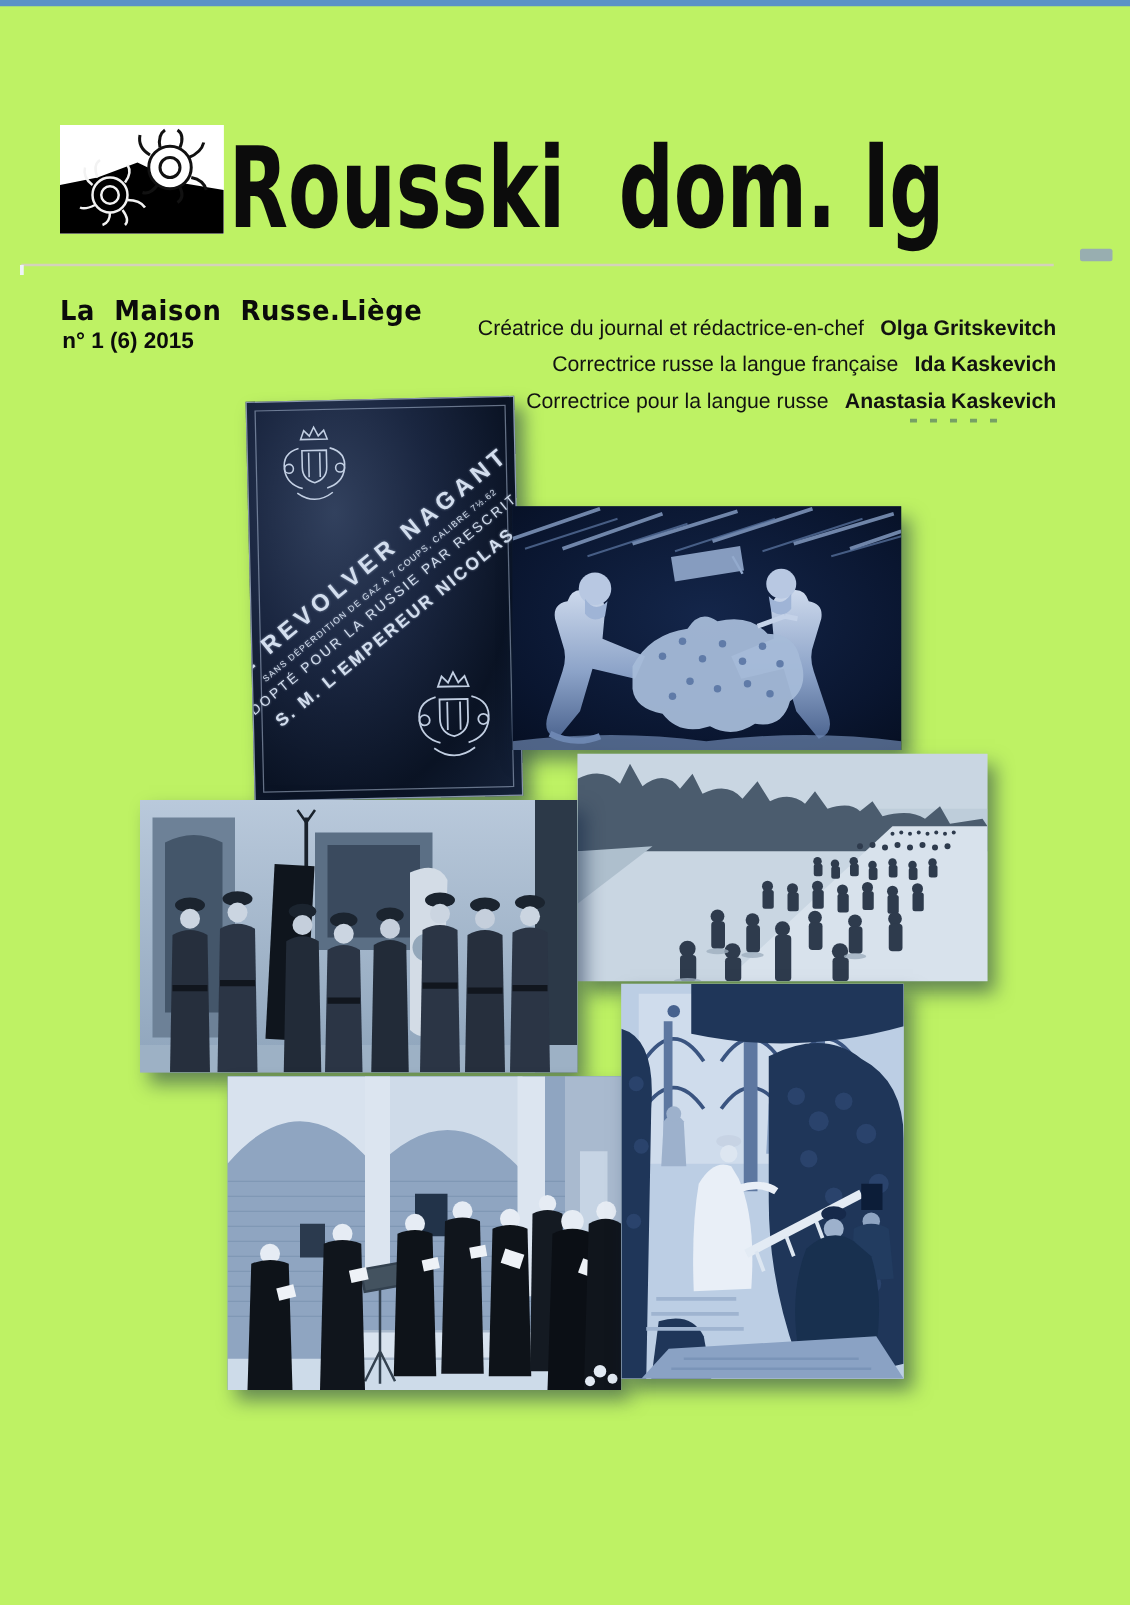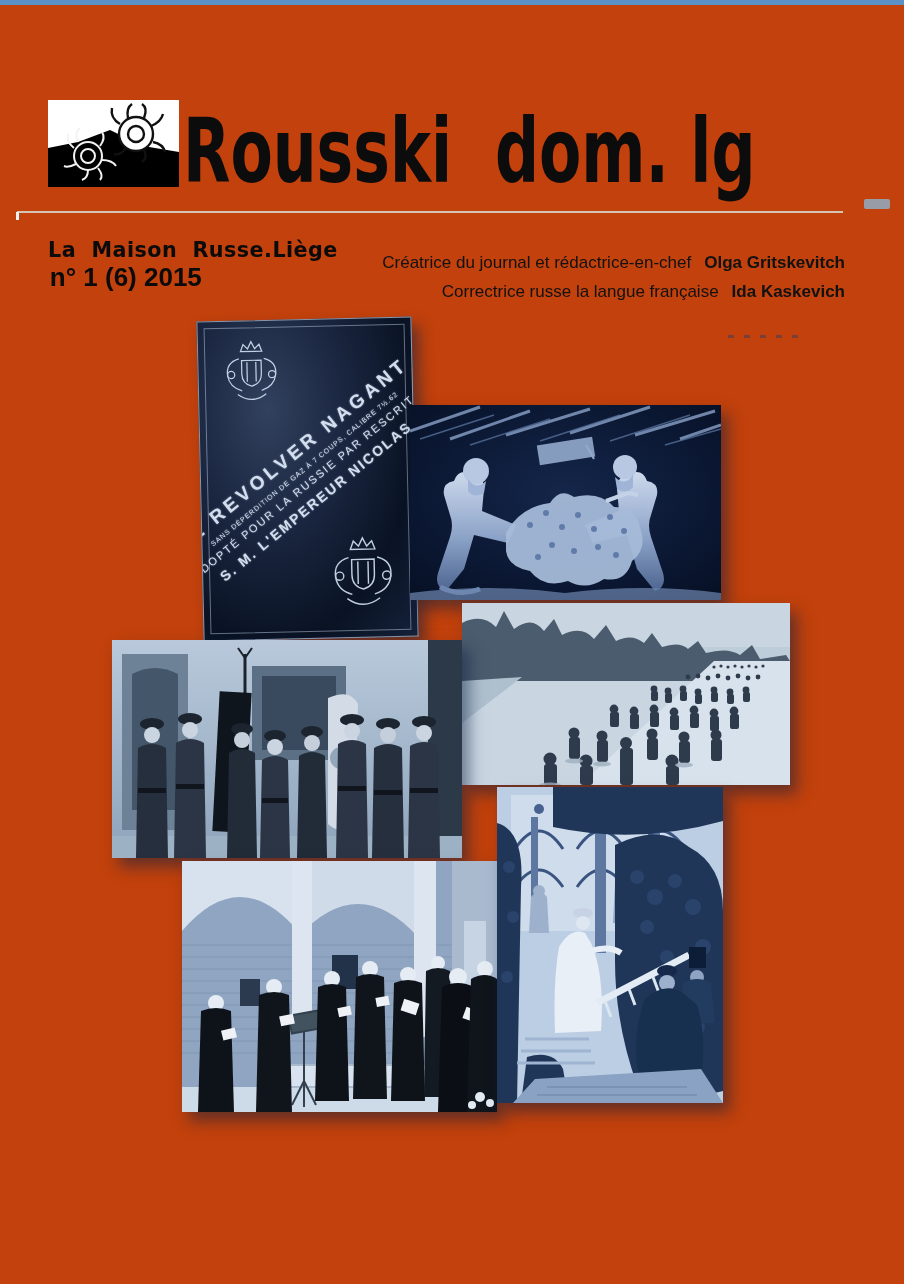--- a/index.html
+++ b/index.html
@@ -1,36 +1,36 @@
 <!DOCTYPE html>
 <html><head>
 <meta charset="utf-8">
 <style>
   html,body{margin:0;padding:0;}
   body{font-family:"Liberation Sans", sans-serif;}
-  #page{position:relative;width:904px;height:1284px;background:#c2410c;overflow:hidden;}
+  #page{position:relative;width:904px;height:1284px;background:#bef264;overflow:hidden;}
   #top-band{position:absolute;left:0;top:0;width:904px;height:5px;background:#5a91c6;}
 
   
   #logo{position:absolute;left:48px;top:100px;width:131px;height:87px;background:#fff;}
 
   
   #journal-title{position:absolute;left:183px;top:104px;margin:0;font-family:"DejaVu Sans", sans-serif;
     font-size:88px;line-height:1.05;font-weight:800;color:#0c0c0c;letter-spacing:0px;
     transform:scaleX(.70) scaleY(1.02);transform-origin:left top;white-space:pre;}
 
   
   #rule{position:absolute;left:17px;top:211px;width:826px;height:2px;background:#d6cfc2;opacity:.92;}
   #rule-tick{position:absolute;left:16px;top:212px;width:3px;height:8px;background:#eef3f8;}
   #gray-blob{position:absolute;left:864px;top:199px;width:26px;height:10px;background:#93a6b8;border-radius:2px;opacity:.9;}
 
   
   #subtitle{position:absolute;left:30px;top:219px;white-space:pre;color:#0b0b0b;}
   #subtitle .blocky{font-family:"DejaVu Sans", sans-serif;font-weight:800;font-size:22px;letter-spacing:.5px;transform:scaleX(.94);display:inline-block;transform-origin:left center;}
-  #subtitle .issue{font-family:"Liberation Sans", sans-serif;font-weight:700;font-size:26px;margin-left:2px;}
+  #subtitle .issue{font-family:"Liberation Sans", sans-serif;font-weight:700;font-size:18px;margin-left:2px;}
 
   
   #credits{position:absolute;right:59px;top:253px;text-align:right;font-size:17px;color:#121212;}
   .credit-row{margin-bottom:9px;white-space:nowrap;}
   .credit-role{font-weight:400;margin-right:13px;}
   .credit-name{font-weight:700;}
   #cropped-remnant{position:absolute;left:728px;top:335px;width:78px;height:3px;opacity:.45;
     background:repeating-linear-gradient(90deg, #1e3c64 0 6px, transparent 6px 16px);}
 
   
@@ -92,20 +92,23 @@
     <span class="blocky">La  Maison  Russe.Liège</span>
     <span class="issue">n° 1 (6) 2015</span>
   </div>
 
   <div id="credits">
     <div class="credit-row">
       <span class="credit-role">Créatrice du journal et rédactrice-en-chef</span><span class="credit-name">Olga Gritskevitch</span>
     </div>
     <div class="credit-row">
       <span class="credit-role">Correctrice russe la langue française</span><span class="credit-name">Ida Kaskevich</span>
+    </div>
+    <div class="credit-row">
+      <span class="credit-role">Correctrice pour la langue russe</span><span class="credit-name">Anastasia Kaskevich</span>
     </div>
   </div>
   <div id="cropped-remnant"></div>
 
   <div id="plaque-photo" class="photo">
     <svg id="emblem-top" class="emblem" viewBox="0 0 80 90">
       <g stroke="#ccd9ec" fill="none" stroke-width="1.4" opacity=".95">
         <path d="M28 16 l3 -8 5 5 4 -8 4 8 5 -5 3 8 z"></path>
         <path d="M29 26 h22 v15 q0 11 -11 14 q-11 -3 -11 -14 z"></path>
         <path d="M35 28 v22 M45 28 v22"></path>

